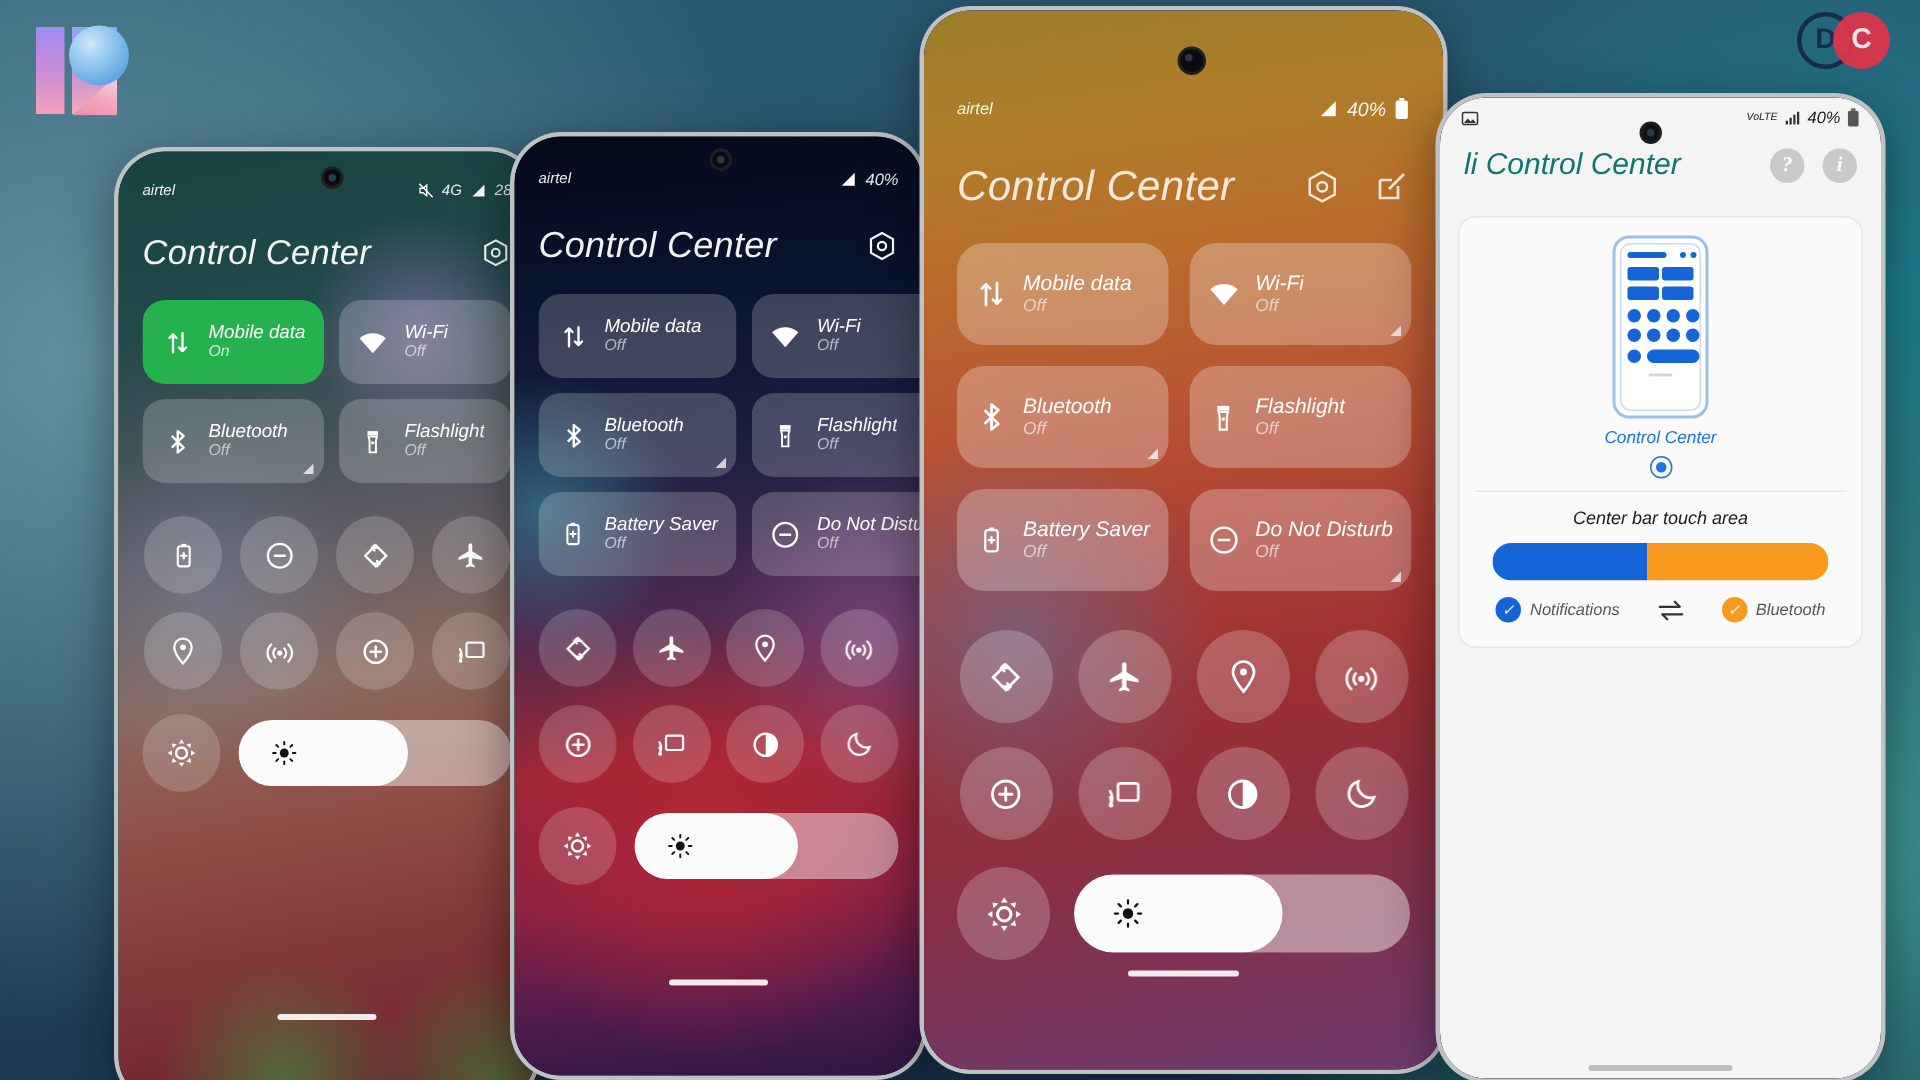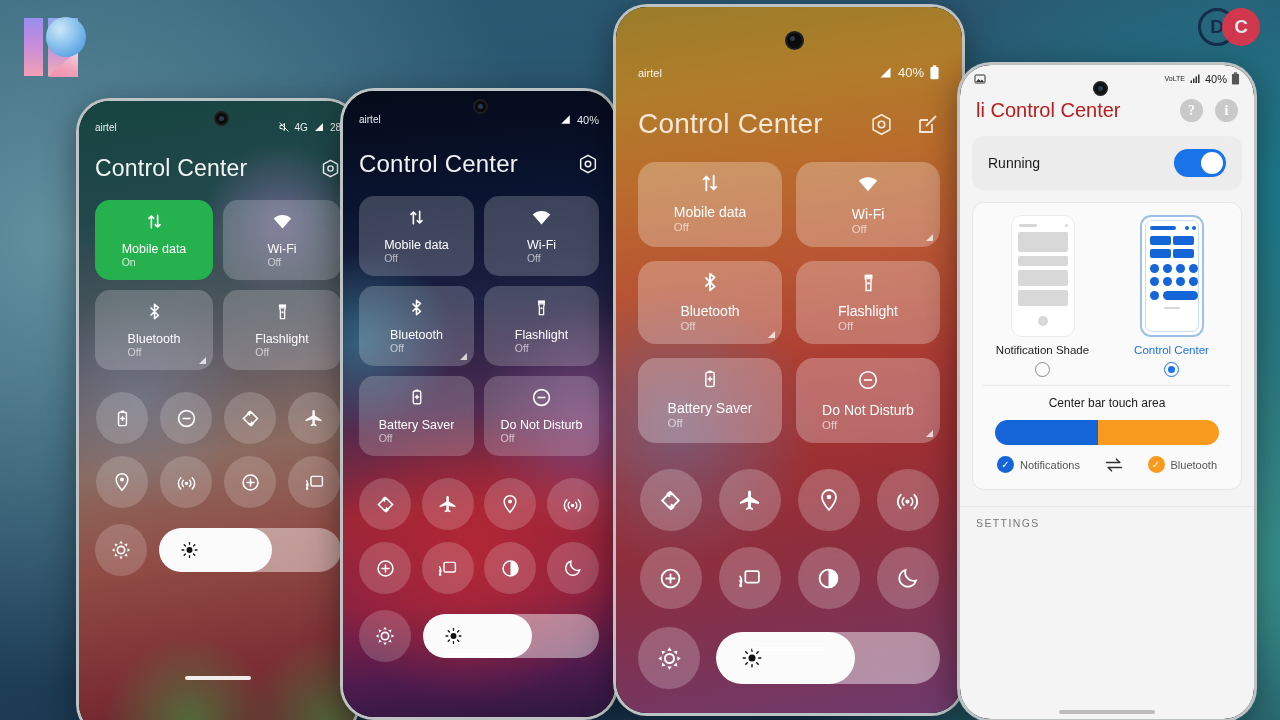--- a/index.html
+++ b/index.html
@@ -45,39 +45,39 @@
   .watermark .wm-c{
     position:absolute; left:24px; top:2px; width:38px; height:38px; border-radius:50%;
     background:#e0354a; color:#f2f2f2; font-weight:bold; font-size:19px;
     display:flex; align-items:center; justify-content:center; opacity:.92;
   }
 
   
   .phone{ position:absolute; border-radius:34px; overflow:hidden;
           box-shadow:0 10px 34px rgba(0,0,0,.42);
           border:3px solid rgba(205,210,214,.92); background:#000; }
-  .phone .screen{ position:absolute; inset:0; overflow:hidden; border-radius:30px; }
+  .phone .screen{ position:absolute; inset:0; overflow:hidden; border-radius:30px;font-style:italic; }
   .punchhole{ position:absolute; width:15px; height:15px; border-radius:50%;
               background:#0b0b0d; border:2px solid #1d1f22; z-index:9; }
   .punchhole:after{ content:""; position:absolute; left:3px; top:3px; width:5px; height:5px;
                     border-radius:50%; background:#2b3a4a; }
 
   
   .cc{ position:absolute; inset:0; padding:0 16px; color:#fff; }
   .statusbar{ display:flex; align-items:center; justify-content:space-between;
               font-size:10px; color:rgba(255,255,255,.92); padding-top:2px; }
   .sb-right{ display:flex; align-items:center; gap:5px; font-size:11px; }
   .cc-head{ display:flex; align-items:center; justify-content:space-between; }
   .cc-title{ font-size:23px; font-weight:400; letter-spacing:.2px; color:rgba(255,255,255,.95); }
   .cc-head-icons{ display:flex; align-items:center; gap:16px; }
 
   .tiles{ display:grid; grid-template-columns:1fr 1fr; gap:10px; }
   .tile{ position:relative; border-radius:15px; background:rgba(255,255,255,.20);
          display:flex; align-items:center; gap:10px; padding:10px 12px; min-height:56px;
-         backdrop-filter:blur(6px);flex-direction:column; }
+         backdrop-filter:blur(6px); }
   .tile.on{ background:#27b14f; }
   .tile .t-ico{ width:22px; display:flex; align-items:center; justify-content:center; flex:0 0 22px; }
   .tile .t-txt{ overflow:hidden; white-space:nowrap; }
   .tile .t-name{ font-size:12.5px; color:#fff; line-height:1.15; }
   .tile .t-sub{ font-size:10.5px; color:rgba(255,255,255,.62); line-height:1.3; }
   .corner{ position:absolute; right:7px; bottom:6px; width:0; height:0;
            border-left:7px solid transparent; border-bottom:7px solid rgba(255,255,255,.75); }
 
   .circles{ display:grid; grid-template-columns:repeat(4,1fr); gap:10px; justify-items:center; }
   .circ{ width:52px; height:52px; border-radius:50%; background:rgba(255,255,255,.18);
@@ -123,21 +123,21 @@
   
   #phone4{ left:957px; top:62px; width:300px; height:660px; }
   #phone4 .screen{ background:#f4f4f4; border-radius:30px; }
   .set{ position:absolute; inset:0; color:#1b1b1b; font-size:12px; }
   .set-status{ display:flex; align-items:center; justify-content:space-between;
                padding:7px 14px 0 14px; font-size:10.5px; color:#222; }
   .set-status .left{ display:flex; align-items:center; gap:5px; }
   .set-status .right{ display:flex; align-items:center; gap:4px; font-size:11px; }
   .set-title-row{ display:flex; align-items:center; justify-content:space-between;
                   padding:14px 16px 10px 16px; }
-  .set-title{ font-size:20px; font-weight:400; color:#b91c1c; white-space:nowrap; }
+  .set-title{ font-size:20px; font-weight:400; color:#0f766e; white-space:nowrap; }
   .set-title-icons{ display:flex; gap:12px; align-items:center; }
   .circ-icon{ width:23px; height:23px; border-radius:50%; background:#c9c9c9; color:#fff;
               font-size:14px; display:flex; align-items:center; justify-content:center;
               font-weight:bold; font-family:"Liberation Serif",serif; }
   .running-card{ margin:4px 12px 0 12px; background:#ececec; border-radius:12px;
                  display:flex; align-items:center; justify-content:space-between;
                  padding:13px 16px; }
   .running-card .lbl{ font-size:14px; color:#1a1a1a; }
   .switch{ width:52px; height:28px; border-radius:16px; background:#1a73e8; position:relative; }
   .switch .knob{ position:absolute; right:3px; top:3px; width:22px; height:22px;
@@ -773,43 +773,24 @@
       </div>
 
       <div class="set-title-row">
         <div class="set-title">li Control Center</div>
         <div class="set-title-icons">
           <div class="circ-icon">?</div>
           <div class="circ-icon">i</div>
         </div>
       </div>
 
-      <div class="running-card">
-        <div class="lbl">Running</div>
-        <div class="switch">
-          <div class="knob"></div>
-        </div>
-      </div>
 
       <div class="mode-card">
         <div class="mode-grid">
 
-          <div class="mode">
-            <div class="mini shade">
-              <div class="line" style="left:7px; top:8px; width:18px; height:3px;"></div>
-              <div class="gdot" style="right:6px; top:8px; width:3px; height:3px;"></div>
-              <div class="line" style="left:6px; top:16px; right:6px; height:20px;"></div>
-              <div class="line" style="left:6px; top:40px; right:6px; height:10px;"></div>
-              <div class="line" style="left:6px; top:54px; right:6px; height:16px;"></div>
-              <div class="line" style="left:6px; top:74px; right:6px; height:16px;"></div>
-              <div class="gdot" style="left:50%; margin-left:-5px; bottom:10px; width:10px; height:10px;"></div>
-            </div>
-            <div class="mode-label">Notification Shade</div>
-            <div class="radio"></div>
-          </div>
 
           <div class="mode">
             <div class="mini cc2">
               <div class="bline" style="left:8px; top:9px; width:26px; height:4px;"></div>
               <div class="bdot" style="right:13px; top:9px; width:4px; height:4px;"></div>
               <div class="bdot" style="right:6px; top:9px; width:4px; height:4px;"></div>
               <div class="bline" style="left:8px; top:19px; width:21px; height:9px;"></div>
               <div class="bline" style="right:8px; top:19px; width:21px; height:9px;"></div>
               <div class="bline" style="left:8px; top:32px; width:21px; height:9px;"></div>
               <div class="bline" style="right:8px; top:32px; width:21px; height:9px;"></div>
@@ -848,19 +829,18 @@
                 </svg>
             </span>
             <span class="item">
               <span class="chk orange">✓</span>
               <span>Bluetooth</span>
             </span>
           </div>
         </div>
       </div>
 
-      <div class="settings-head">SETTINGS</div>
 
 
       <div class="set-homebar"></div>
     </div>
   </div>
 </div>
 
 </body></html>

